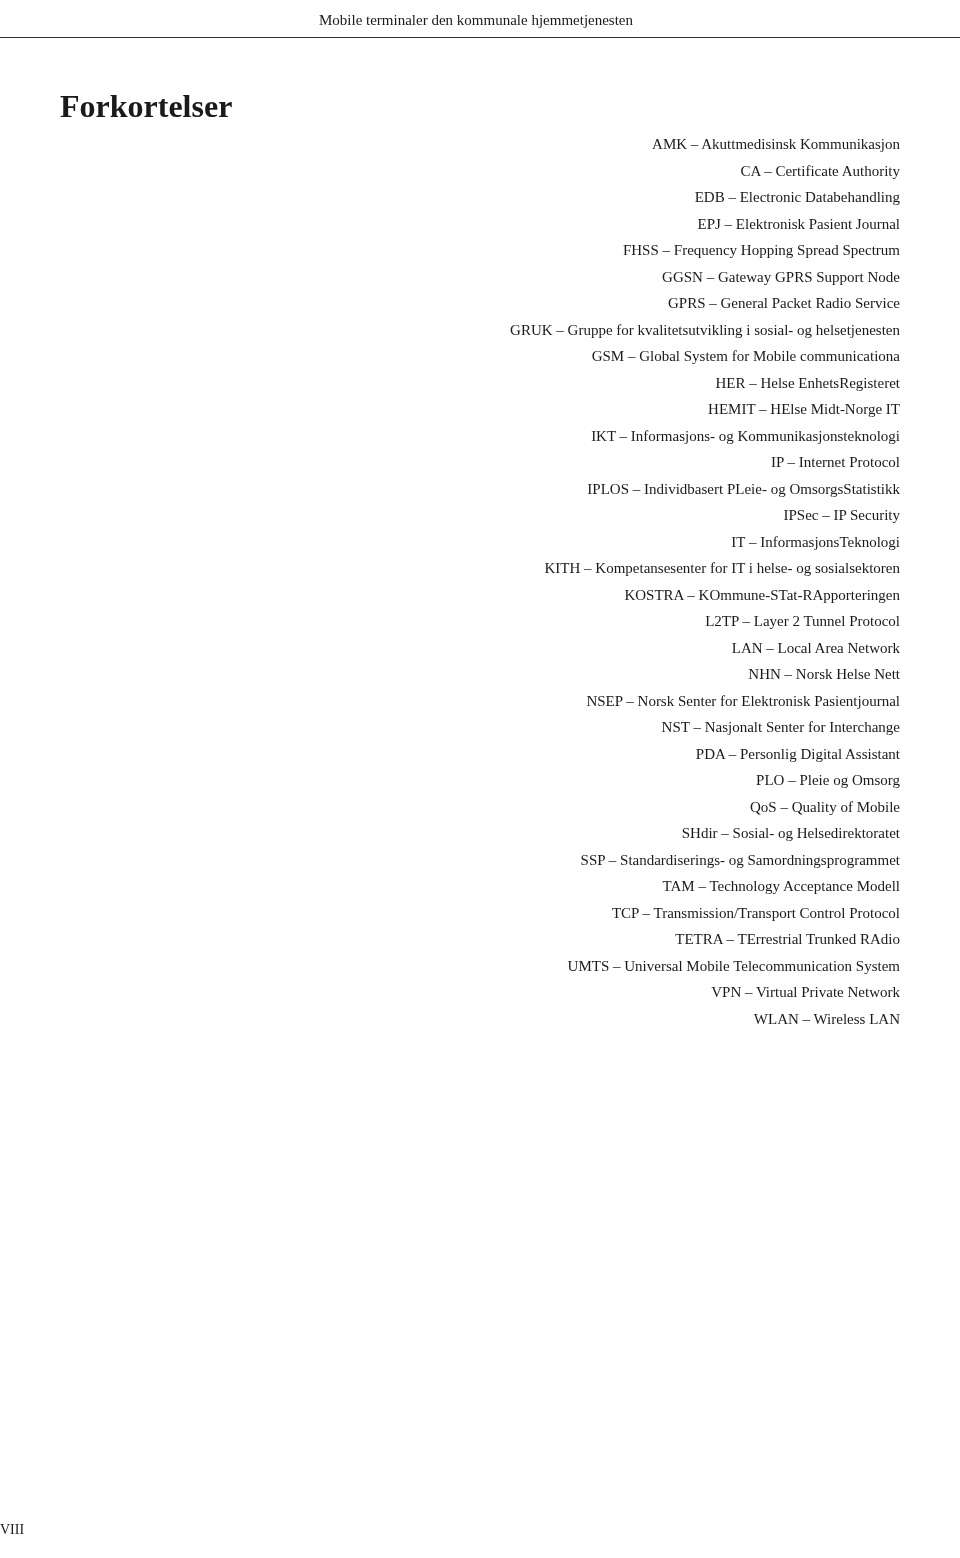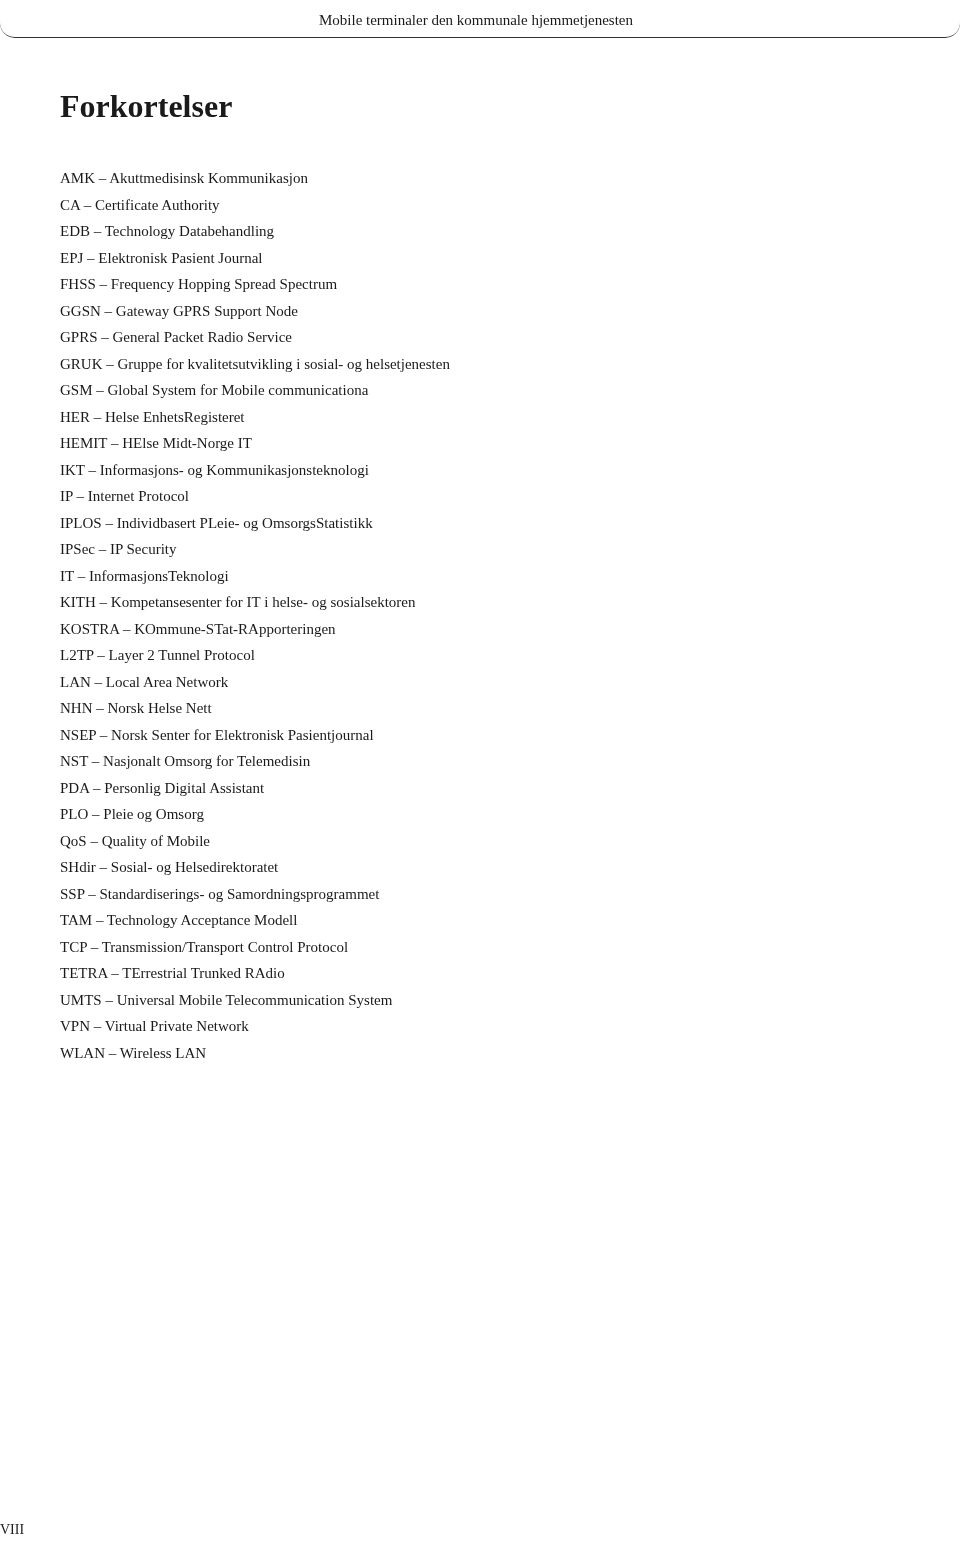--- a/index.html
+++ b/index.html
@@ -16,37 +16,37 @@
       width: 960px;
       min-height: 1558px;
       position: relative;
     }
 
     .page-header {
       text-align: center;
       padding: 12px 40px 8px 32px;
       border-bottom: 1px solid #333;
       font-size: 15px;
-      border-radius: 15px;
     }
 
     .page-content {
       padding: 40px 60px 60px 60px;
     }
 
     .page-title {
       font-size: 32px;
       font-weight: bold;
-      margin-bottom: 42px;
+      margin-bottom: 8px;
       margin-top: 10px;
     }
 
     .abbreviations-list {
       list-style: none;
       padding: 0;
+      text-align: right;
     }
 
     .abbreviations-list li {
       margin-bottom: 4px;
       line-height: 1.5;
       font-size: 15px;
     }
 
     .page-footer {
       position: absolute;
@@ -62,41 +62,41 @@
 <div class="page-header">
   <span>Mobile terminaler den kommunale hjemmetjenesten</span>
 </div>
 
 <div class="page-content">
   <h1 class="page-title">Forkortelser</h1>
 
   <ul class="abbreviations-list">
   <li>AMK – Akuttmedisinsk Kommunikasjon</li>
       <li>CA – Certificate Authority</li>
-      <li>EDB – Technology Databehandling</li>
+      <li>EDB – Electronic Databehandling</li>
       <li>EPJ – Elektronisk Pasient Journal</li>
       <li>FHSS – Frequency Hopping Spread Spectrum</li>
       <li>GGSN – Gateway GPRS Support Node</li>
       <li>GPRS – General Packet Radio Service</li>
       <li>GRUK – Gruppe for kvalitetsutvikling i sosial- og helsetjenesten</li>
       <li>GSM – Global System for Mobile communicationa</li>
       <li>HER – Helse EnhetsRegisteret</li>
       <li>HEMIT – HElse Midt-Norge IT</li>
       <li>IKT – Informasjons- og Kommunikasjonsteknologi</li>
       <li>IP – Internet Protocol</li>
       <li>IPLOS – Individbasert PLeie- og OmsorgsStatistikk</li>
       <li>IPSec – IP Security</li>
       <li>IT – InformasjonsTeknologi</li>
       <li>KITH – Kompetansesenter for IT i helse- og sosialsektoren</li>
       <li>KOSTRA – KOmmune-STat-RApporteringen</li>
       <li>L2TP – Layer 2 Tunnel Protocol</li>
       <li>LAN – Local Area Network</li>
       <li>NHN – Norsk Helse Nett</li>
       <li>NSEP – Norsk Senter for Elektronisk Pasientjournal</li>
-      <li>NST – Nasjonalt Omsorg for Telemedisin</li>
+      <li>NST – Nasjonalt Senter for Interchange</li>
       <li>PDA – Personlig Digital Assistant</li>
       <li>PLO – Pleie og Omsorg</li>
       <li>QoS – Quality of Mobile</li>
       <li>SHdir – Sosial- og Helsedirektoratet</li>
       <li>SSP – Standardiserings- og Samordningsprogrammet</li>
       <li>TAM – Technology Acceptance Modell</li>
       <li>TCP – Transmission/Transport Control Protocol</li>
       <li>TETRA – TErrestrial Trunked RAdio</li>
       <li>UMTS – Universal Mobile Telecommunication System</li>
       <li>VPN – Virtual Private Network</li>

